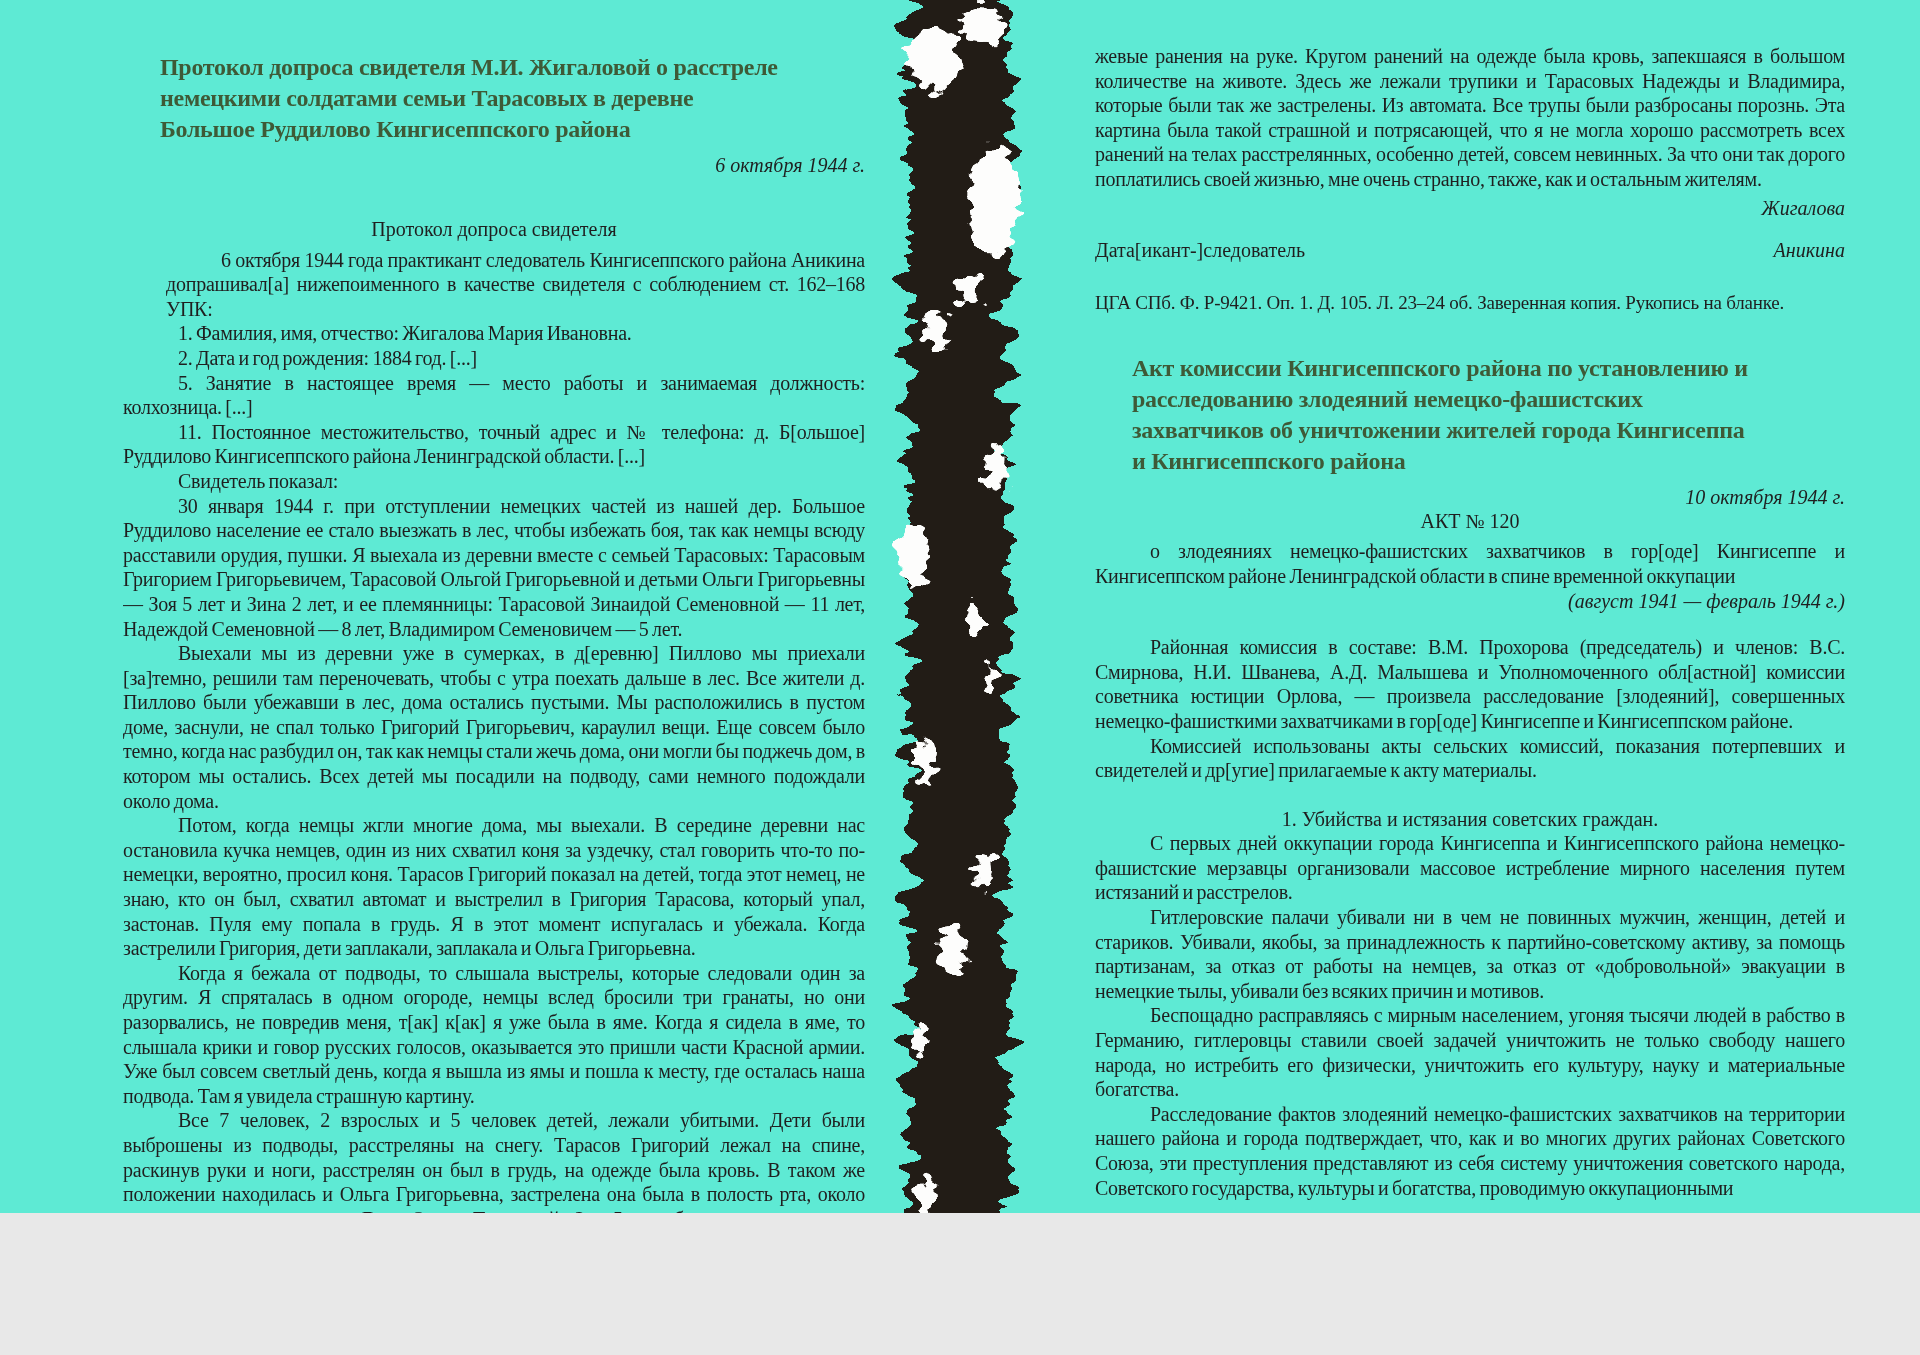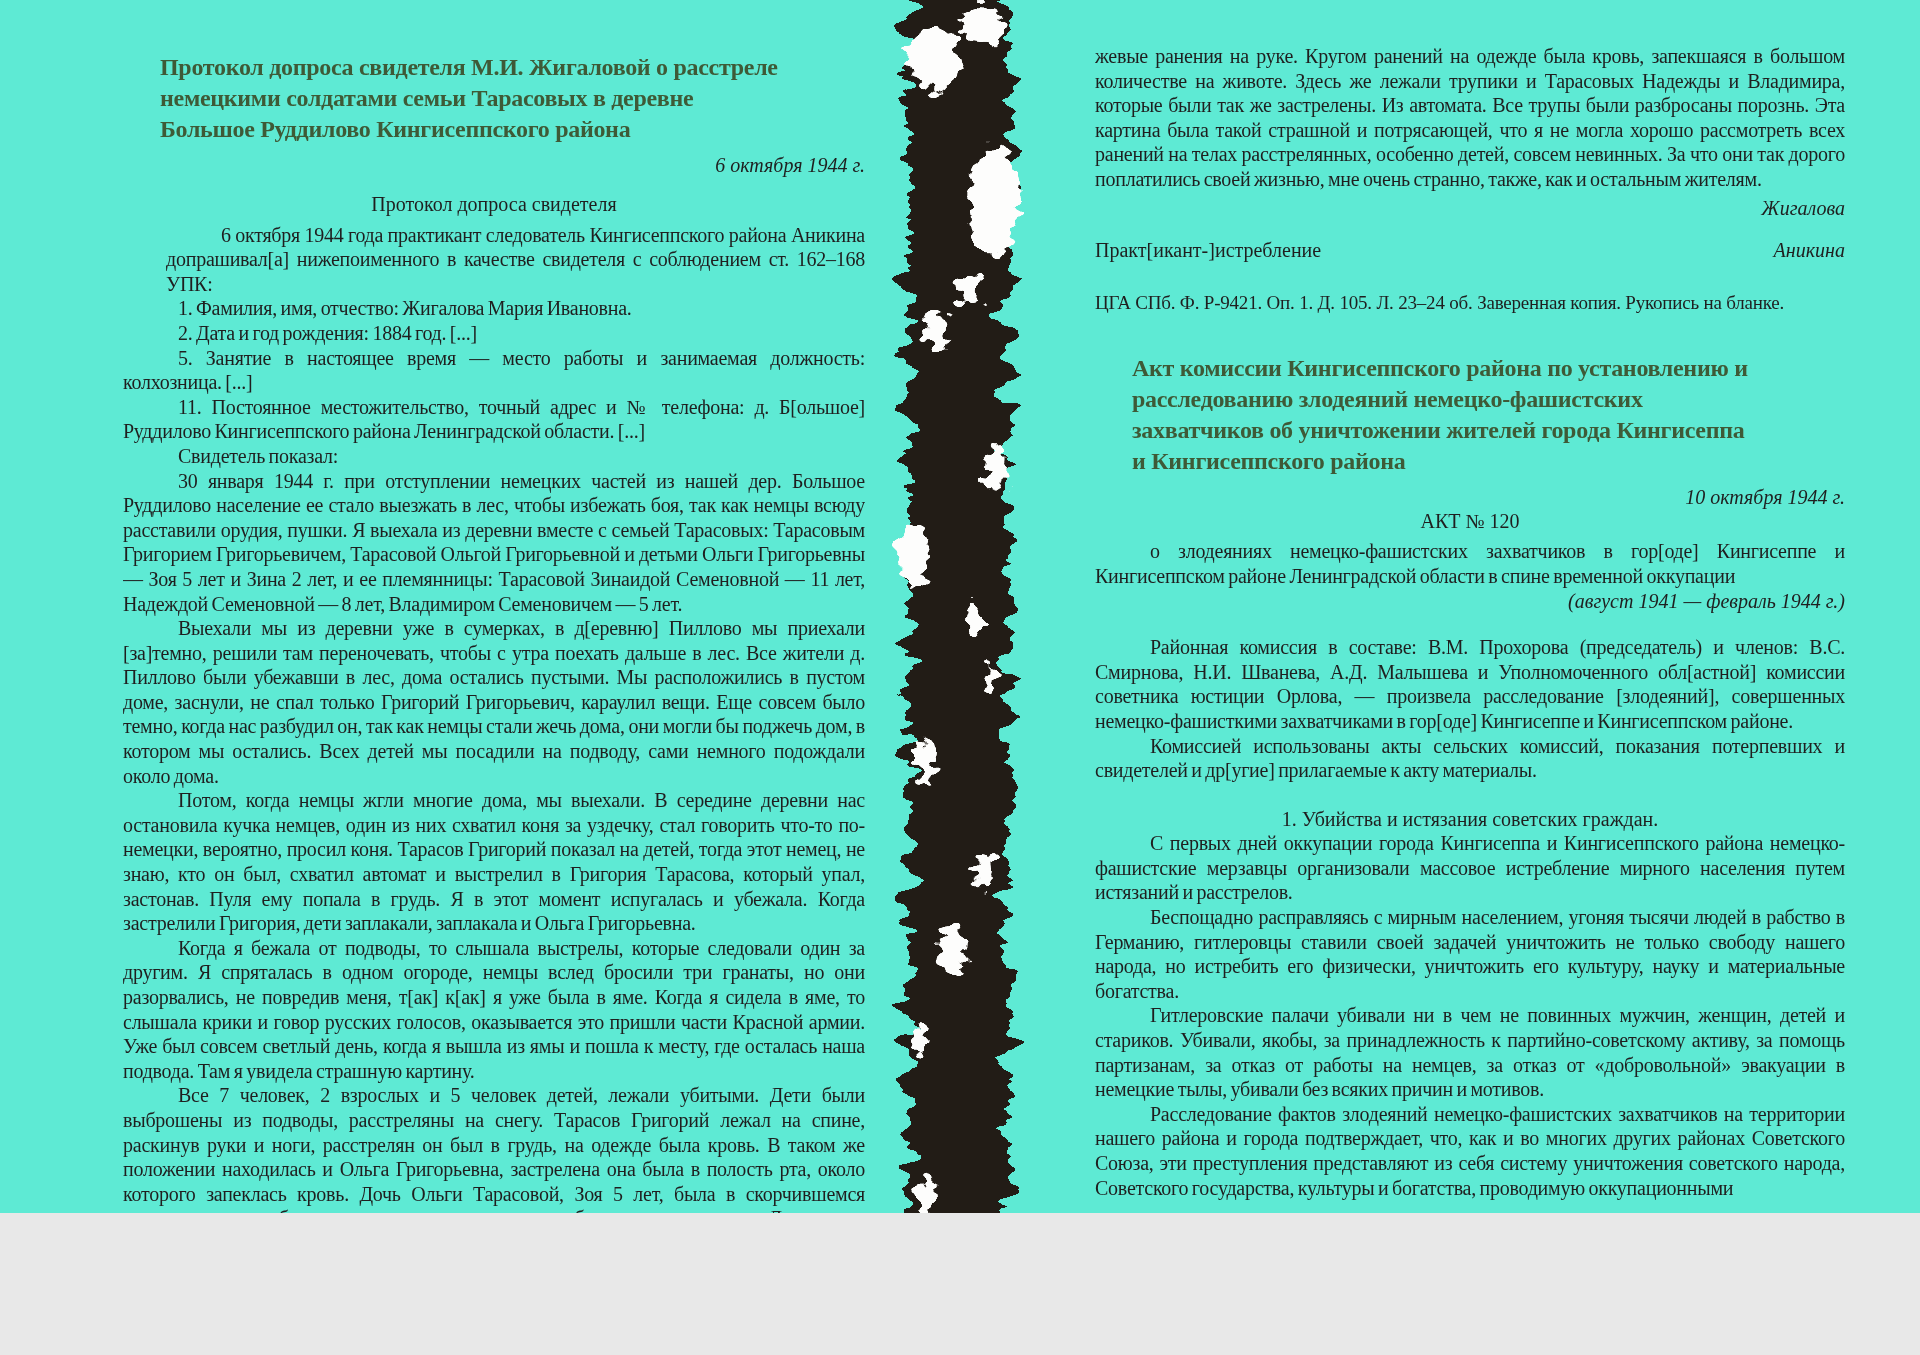--- a/index.html
+++ b/index.html
@@ -12,21 +12,21 @@
   .page-left{left:123px;width:742px;height:1270px;overflow:hidden;}
   .page-right{left:1095px;width:750px;height:1270px;overflow:hidden;}
 
   
   .doc-head{position:relative;color:#3e5a37;font-weight:bold;}
   .doc-title{margin:0 0 0 37px;width:620px;font-size:24px;line-height:31px;letter-spacing:-0.3px;}
 
   .doc-date{margin:8px 0 0 0;text-align:right;font-style:italic;font-size:20px;line-height:24px;}
 
   .center-line{text-align:center;font-size:20px;line-height:24.6px;margin:0;}
-  .subheading{margin-top:15px;}
+  .subheading{margin-top:40px;}
   .act-heading{}
   .section-heading{margin-top:24px;}
 
   
   .body-par{
     margin:0;font-size:20px;line-height:24.6px;text-align:justify;
     text-indent:55px;letter-spacing:-0.25px;word-spacing:-1.2px;
   }
   .no-indent{text-indent:0;}
   .body-start{margin-top:6px;margin-left:43px;}
@@ -80,41 +80,41 @@
       <p class="body-par">Потом, когда немцы жгли многие дома, мы выехали. В середине деревни нас остановила кучка немцев, один из них схватил коня за уздечку, стал говорить что-то по-немецки, вероятно, просил коня. Тарасов Григорий показал на детей, тогда этот немец, не знаю, кто он был, схватил автомат и выстрелил в Григория Тарасова, который упал, застонав. Пуля ему попала в грудь. Я в этот момент испугалась и убежала. Когда застрелили Григория, дети заплакали, заплакала и Ольга Григорьевна.</p>
       <p class="body-par">Когда я бежала от подводы, то слышала выстрелы, которые следовали один за другим. Я спряталась в одном огороде, немцы вслед бросили три гранаты, но они разорвались, не повредив меня, т[ак] к[ак] я уже была в яме. Когда я сидела в яме, то слышала крики и говор русских голосов, оказывается это пришли части Красной армии. Уже был совсем светлый день, когда я вышла из ямы и пошла к месту, где осталась наша подвода. Там я увидела страшную картину.</p>
       <p class="body-par">Все 7 человек, 2 взрослых и 5 человек детей, лежали убитыми. Дети были выброшены из подводы, расстреляны на снегу. Тарасов Григорий лежал на спине, раскинув руки и ноги, расстрелян он был в грудь, на одежде была кровь. В таком же положении находилась и Ольга Григорьевна, застрелена она была в полость рта, около которого запеклась кровь. Дочь Ольги Тарасовой, Зоя 5 лет, была в скорчившемся положении, у нее были подогнуты ноги, ранение ее было так же — в рот. Двухлетняя дочка Ольги — Зина лежала на спинке, застрелена была также выстрелом в рот. Одиннадцатилетней Тарасовой Зине Семеновне кроме пулевых ранений в область живота, были нанесены но-</p>
     </div>
   </div>
 
   <div class="page-col page-right">
     <p class="body-par no-indent right-start">жевые ранения на руке. Кругом ранений на одежде была кровь, запекшаяся в большом количестве на животе. Здесь же лежали трупики и Тарасовых Надежды и Владимира, которые были так же застрелены. Из автомата. Все трупы были разбросаны порознь. Эта картина была такой страшной и потрясающей, что я не могла хорошо рассмотреть всех ранений на телах расстрелянных, особенно детей, совсем невинных. За что они так дорого поплатились своей жизнью, мне очень странно, также, как и остальным жителям.</p>
     <p class="sig-line">Жигалова</p>
     <div class="sign-row">
-      <span class="sign-role">Практ[икант-]истребление</span>
+      <span class="sign-role">Дата[икант-]следователь</span>
       <span class="sign-name">Аникина</span>
     </div>
     <p class="archive-line">ЦГА СПб. Ф. Р-9421. Оп. 1. Д. 105. Л. 23–24 об. Заверенная копия. Рукопись на бланке.</p>
 
     <div class="doc-head doc-head-32">
 
       <p class="doc-title">Акт комиссии Кингисеппского района по установлению и расследованию злодеяний немецко-фашистских захватчиков об уничтожении жителей города Кингисеппа и Кингисеппского района</p>
     </div>
     <p class="doc-date date-32">10 октября 1944 г.</p>
     <p class="center-line act-heading">АКТ № 120</p>
     <p class="body-par act-subtitle">о злодеяниях немецко-фашистских захватчиков в гор[оде] Кингисеппе и Кингисеппском районе Ленинградской области в спине временной оккупации</p>
     <p class="period-line">(август 1941 — февраль 1944 г.)</p>
 
     <div>
       <p class="body-par par-after-period">Районная комиссия в составе: В.М. Прохорова (председатель) и членов: В.С. Смирнова, Н.И. Шванева, А.Д. Малышева и Уполномоченного обл[астной] комиссии советника юстиции Орлова, — произвела расследование [злодеяний], совершенных немецко-фашисткими захватчиками в гор[оде] Кингисеппе и Кингисеппском районе.</p>
       <p class="body-par">Комиссией использованы акты сельских комиссий, показания потерпевших и свидетелей и др[угие] прилагаемые к акту материалы.</p>
       <p class="center-line section-heading">1. Убийства и истязания советских граждан.</p>
       <p class="body-par">С первых дней оккупации города Кингисеппа и Кингисеппского района немецко-фашистские мерзавцы организовали массовое истребление мирного населения путем истязаний и расстрелов.</p>
+      <p class="body-par">Гитлеровские палачи убивали ни в чем не повинных мужчин, женщин, детей и стариков. Убивали, якобы, за принадлежность к партийно-советскому активу, за помощь партизанам, за отказ от работы на немцев, за отказ от «добровольной» эвакуации в немецкие тылы, убивали без всяких причин и мотивов.</p>
       <p class="body-par">Беспощадно расправляясь с мирным населением, угоняя тысячи людей в рабство в Германию, гитлеровцы ставили своей задачей уничтожить не только свободу нашего народа, но истребить его физически, уничтожить его культуру, науку и материальные богатства.</p>
-      <p class="body-par">Гитлеровские палачи убивали ни в чем не повинных мужчин, женщин, детей и стариков. Убивали, якобы, за принадлежность к партийно-советскому активу, за помощь партизанам, за отказ от работы на немцев, за отказ от «добровольной» эвакуации в немецкие тылы, убивали без всяких причин и мотивов.</p>
       <p class="body-par">Расследование фактов злодеяний немецко-фашистских захватчиков на территории нашего района и города подтверждает, что, как и во многих других районах Советского Союза, эти преступления представляют из себя систему уничтожения советского народа, Советского государства, культуры и богатства, проводимую оккупационными</p>
     </div>
   </div>
 
   <span class="folio folio-left">108</span>
   <span class="runfoot rf-section">Раздел 1</span>
   <span class="runfoot rf-doc31">№ 31</span>
   <span class="runfoot rf-doc32">№ 32</span>
   <span class="folio folio-right">109</span>
 

